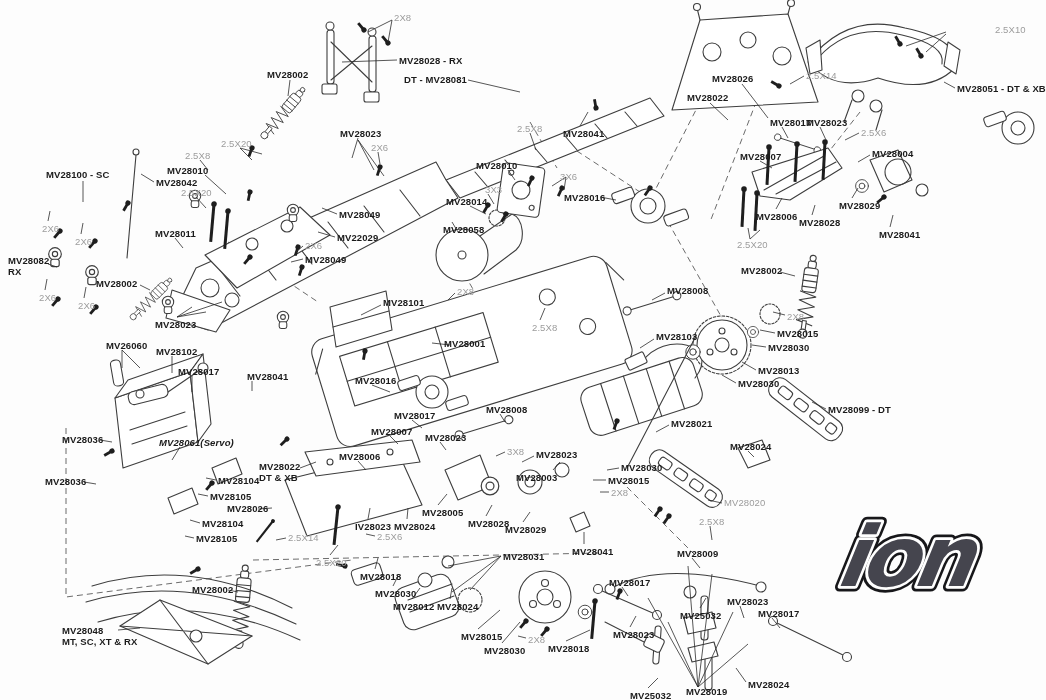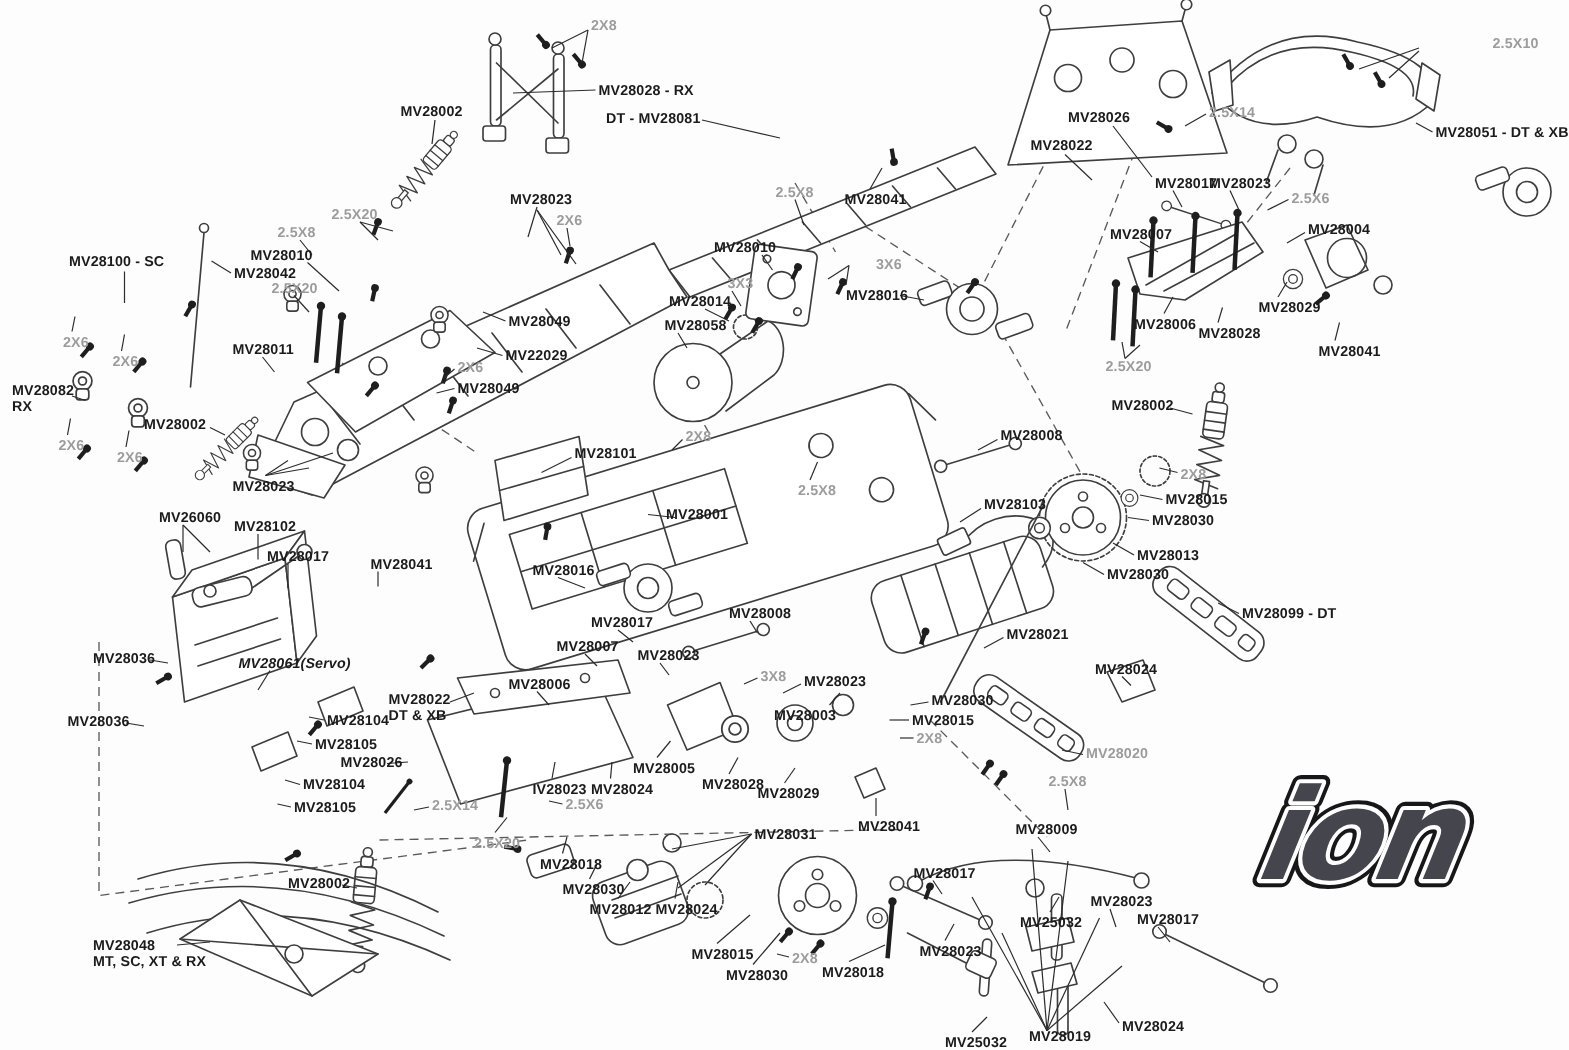--- a/index.html
+++ b/index.html
@@ -1,21 +1,21 @@
 <!DOCTYPE html>
 <html><head>
 <meta charset="utf-8">
 <style>
   html,body{margin:0;padding:0;background:#e9e9e9}
   #canvas{position:relative;width:1046px;height:700px;background:#fdfdfd;
           font-family:"Liberation Sans",sans-serif;overflow:hidden}
   svg.layer{position:absolute;left:0;top:0}
   .lbl{position:absolute;font-size:9.5px;font-weight:700;color:#1b1b1b;
        line-height:1.18;white-space:pre-line;letter-spacing:.1px}
-  .lbl.gray{color:#9c9c9c;font-weight:700}
+  .lbl.gray{color:#9c9c9c;font-weight:400}
   .art{stroke:#3e3e3e;stroke-width:1.1;fill:none;stroke-linejoin:round;stroke-linecap:round}
   .artf{stroke:#3e3e3e;stroke-width:1.1;fill:#fff;stroke-linejoin:round;stroke-linecap:round}
   .blk{fill:#1e1e1e;stroke:none}
   .dash{stroke:#5a5a5a;stroke-width:.9;stroke-dasharray:6 4;fill:none}
   .thin{stroke:#2c2c2c;stroke-width:.8}
   .logo-outer{font-style:italic;font-weight:bold;font-family:"DejaVu Sans",sans-serif;
               font-size:84px;letter-spacing:-5px;stroke:#17171a;stroke-width:11;fill:none;stroke-linejoin:round}
   .logo-mid{font-style:italic;font-weight:bold;font-family:"DejaVu Sans",sans-serif;
             font-size:84px;letter-spacing:-5px;stroke:#ffffff;stroke-width:5.5;fill:none;stroke-linejoin:round}
   .logo-fill{font-style:italic;font-weight:bold;font-family:"DejaVu Sans",sans-serif;
@@ -528,27 +528,27 @@
       <div class="lbl gray" style="left: 861px; top: 127px;">2.5X6</div>
       <div class="lbl gray" style="left: 221px; top: 138px;">2.5X20</div>
       <div class="lbl gray" style="left: 185px; top: 150px;">2.5X8</div>
       <div class="lbl gray" style="left: 371px; top: 142px;">2X6</div>
       <div class="lbl" style="left: 872px; top: 148px;">MV28004</div>
       <div class="lbl" style="left: 46px; top: 169px;">MV28100 - SC</div>
       <div class="lbl" style="left: 167px; top: 165px;">MV28010</div>
       <div class="lbl" style="left: 156px; top: 177px;">MV28042</div>
       <div class="lbl gray" style="left: 181px; top: 187px;">2.5X20</div>
       <div class="lbl" style="left: 476px; top: 160px;">MV28010</div>
-      <div class="lbl gray" style="left: 584px; top: 171px;">3X6</div>
+      <div class="lbl gray" style="left: 560px; top: 171px;">3X6</div>
       <div class="lbl gray" style="left: 485px; top: 184px;">3X3</div>
       <div class="lbl" style="left: 740px; top: 151px;">MV28007</div>
       <div class="lbl" style="left: 446px; top: 196px;">MV28014</div>
       <div class="lbl" style="left: 564px; top: 192px;">MV28016</div>
       <div class="lbl" style="left: 839px; top: 200px;">MV28029</div>
-      <div class="lbl" style="left: 443px; top: 212px;">MV28058</div>
+      <div class="lbl" style="left: 443px; top: 224px;">MV28058</div>
       <div class="lbl" style="left: 756px; top: 211px;">MV28006</div>
       <div class="lbl" style="left: 799px; top: 217px;">MV28028</div>
       <div class="lbl" style="left: 339px; top: 209px;">MV28049</div>
       <div class="lbl" style="left: 879px; top: 229px;">MV28041</div>
       <div class="lbl" style="left: 337px; top: 232px;">MV22029</div>
       <div class="lbl" style="left: 155px; top: 228px;">MV28011</div>
       <div class="lbl gray" style="left: 305px; top: 240px;">2X6</div>
       <div class="lbl gray" style="left: 737px; top: 239px;">2.5X20</div>
       <div class="lbl" style="left: 305px; top: 254px;">MV28049</div>
       <div class="lbl gray" style="left: 42px; top: 223px;">2X6</div>

